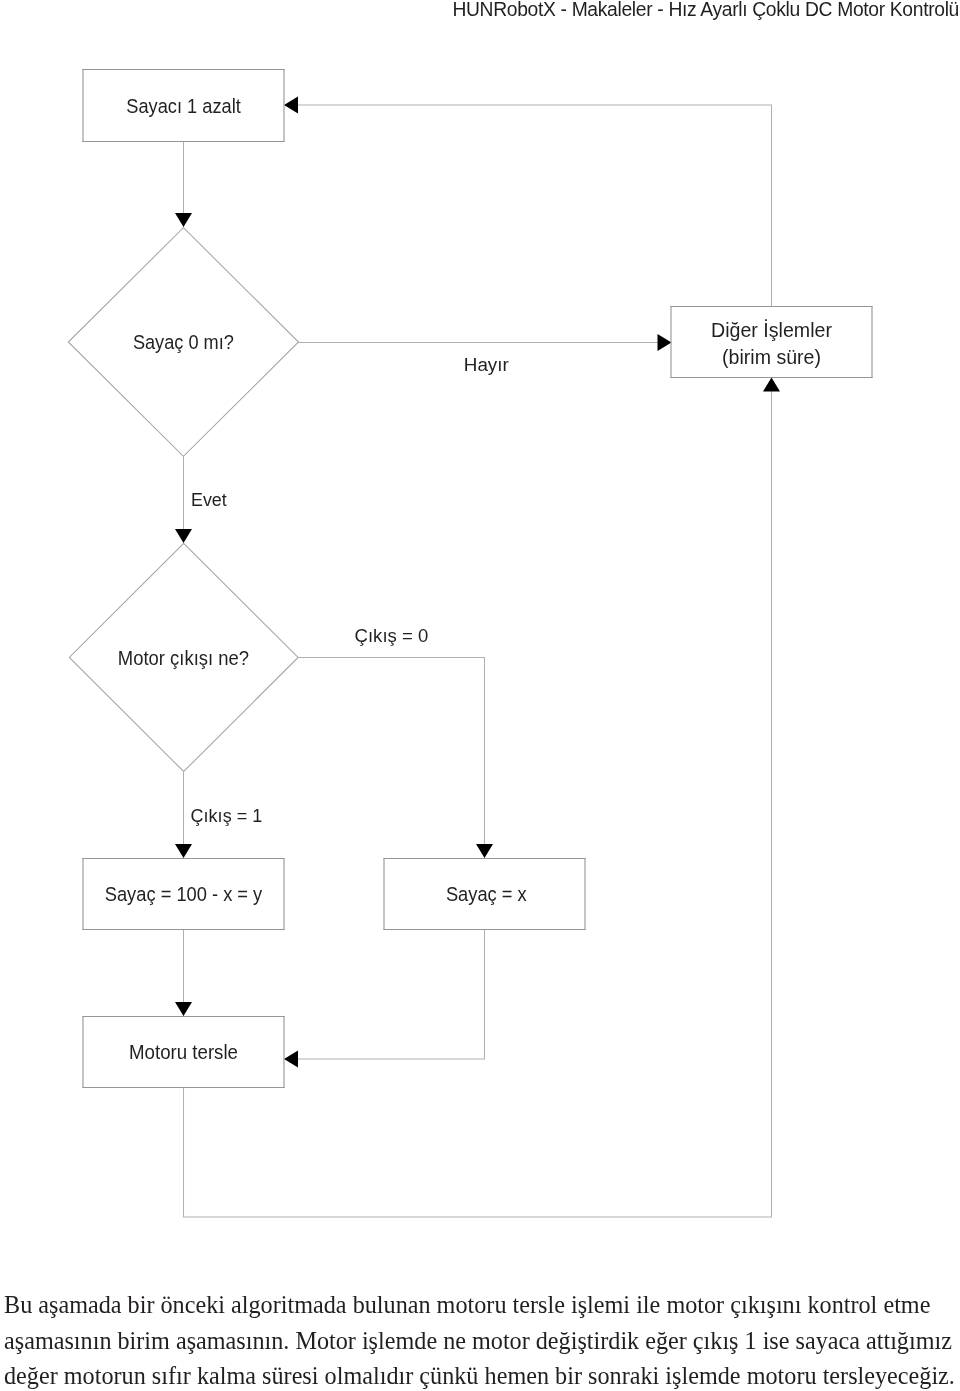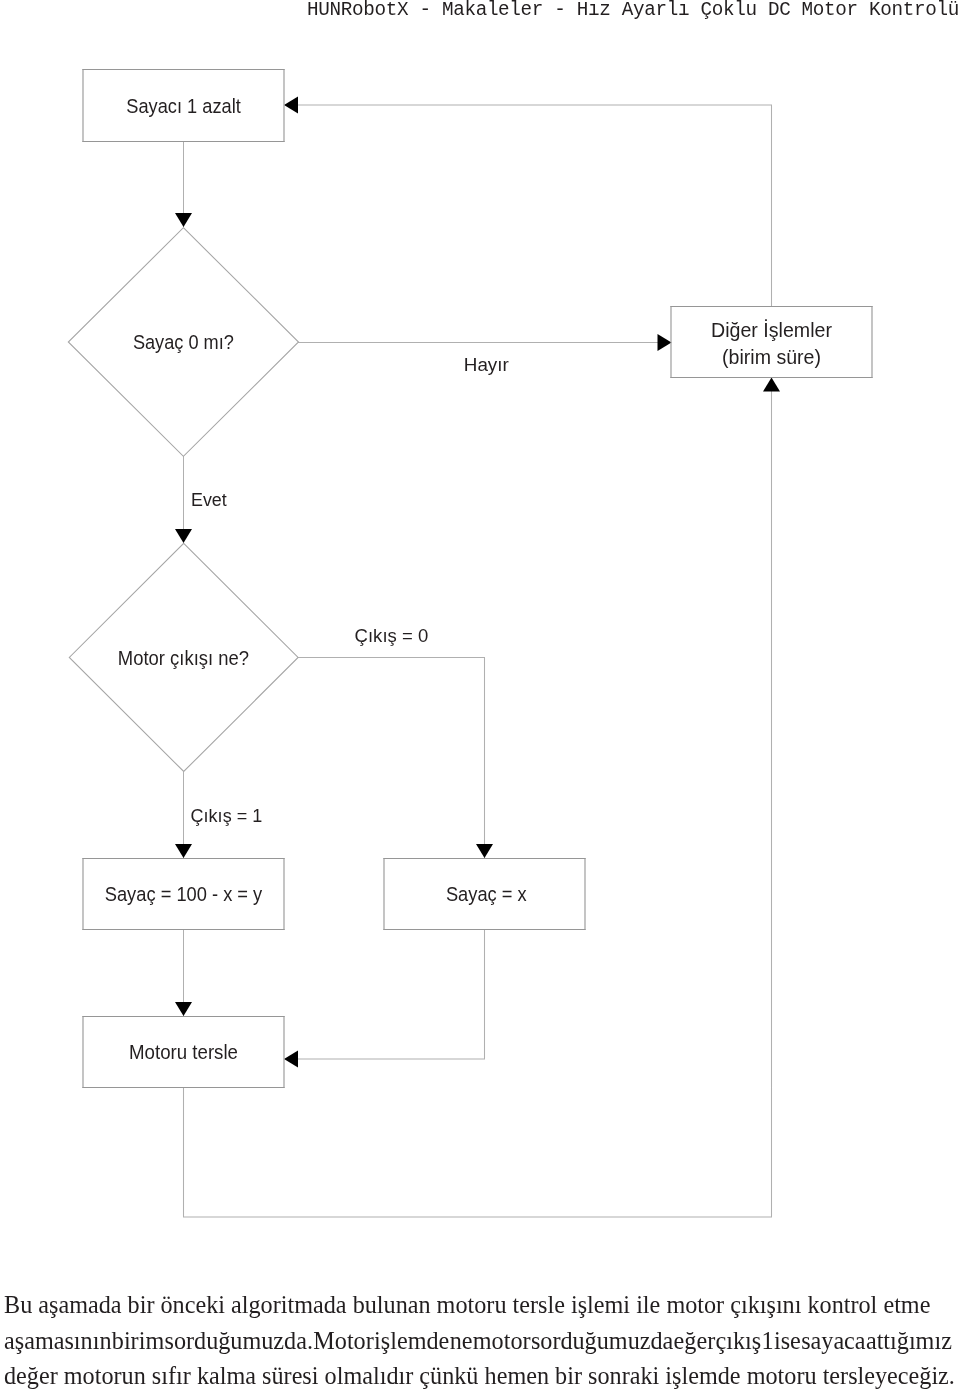--- a/index.html
+++ b/index.html
@@ -1,19 +1,19 @@
 <!DOCTYPE html>
 <html><head>
 <meta charset="utf-8">
 <style>
   html,body{margin:0;padding:0;background:#fff;}
   *{-webkit-font-smoothing:antialiased;}
   body{width:960px;height:1391px;overflow:hidden;}
   #page{position:relative;width:960px;height:1391px;background:#fff;will-change:opacity;}
-  .hdr{position:absolute;right:1px;top:-1.5px;font-family:Liberation Mono, monospace;font-size:19.3px;color:#231f20;white-space:nowrap;letter-spacing:-0.33px;}
+  .hdr{position:absolute;right:1px;top:-1.5px;font-family:Liberation Sans, sans-serif;font-size:19.3px;color:#231f20;white-space:nowrap;letter-spacing:-0.33px;}
   svg#flow{position:absolute;left:0;top:0;}
   .para{position:absolute;left:4px;top:1287px;width:948px;font-family:"Liberation Serif",serif;font-size:24.2px;line-height:35.5px;color:#221e1f;}
   .para .ln{display:flex;white-space:pre;height:35.5px;align-items:baseline;}
   .para .ln.j{justify-content:space-between;}
   .para .ln.j.last{width:951px;}
   .para .ln w{display:inline-block;}
 </style>
 </head>
 <body>
 
@@ -78,16 +78,16 @@
         <text x="183.5" y="1059.3" text-anchor="middle" font-family="Liberation Sans, sans-serif" font-size="19.7" fill="#231f20" textLength="109" lengthAdjust="spacingAndGlyphs">Motoru tersle</text>
         <text x="463.8" y="370.6" text-anchor="start" font-family="Liberation Sans, sans-serif" font-size="19.1" fill="#231f20" textLength="45" lengthAdjust="spacingAndGlyphs">Hayır</text>
         <text x="191" y="506" text-anchor="start" font-family="Liberation Sans, sans-serif" font-size="19.1" fill="#231f20" textLength="35.8" lengthAdjust="spacingAndGlyphs">Evet</text>
         <text x="354.6" y="642.4" text-anchor="start" font-family="Liberation Sans, sans-serif" font-size="19.1" fill="#231f20" textLength="73.6" lengthAdjust="spacingAndGlyphs">Çıkış = 0</text>
         <text x="190.6" y="821.8" text-anchor="start" font-family="Liberation Sans, sans-serif" font-size="19.1" fill="#231f20" textLength="71.6" lengthAdjust="spacingAndGlyphs">Çıkış = 1</text>
       </g>
   </svg>
 
   <div class="para">
     <span class="ln"><w>Bu</w><w style="margin-left: 0.25em;">aşamada</w><w style="margin-left: 0.25em;">bir</w><w style="margin-left: 0.25em;">önceki</w><w style="margin-left: 0.25em;">algoritmada</w><w style="margin-left: 0.25em;">bulunan</w><w style="margin-left: 0.25em;">motoru</w><w style="margin-left: 0.25em;">tersle</w><w style="margin-left: 0.25em;">işlemi</w><w style="margin-left: 0.25em;">ile</w><w style="margin-left: 0.25em;">motor</w><w style="margin-left: 0.25em;">çıkışını</w><w style="margin-left: 0.25em;">kontrol</w><w style="margin-left: 0.25em;">etme</w></span>
-    <span class="ln j"><w>aşamasının</w><w>birim</w><w>sorduğumuzda.</w><w>Motor</w><w>işlemde</w><w>ne</w><w>motor</w><w>sorduğumuzda</w><w>eğer</w><w>çıkış</w><w>1</w><w>ise</w><w>sayaca</w><w>attığımız</w></span>
+    <span class="ln j"><w>aşamasının</w><w>birim</w><w>aşamasının.</w><w>Motor</w><w>işlemde</w><w>ne</w><w>motor</w><w>değiştirdik</w><w>eğer</w><w>çıkış</w><w>1</w><w>ise</w><w>sayaca</w><w>attığımız</w></span>
     <span class="ln j last"><w>değer</w><w>motorun</w><w>sıfır</w><w>kalma</w><w>süresi</w><w>olmalıdır</w><w>çünkü</w><w>hemen</w><w>bir</w><w>sonraki</w><w>işlemde</w><w>motoru</w><w>tersleyeceğiz.</w></span>
   </div>
 </div>
 
 </body></html>

